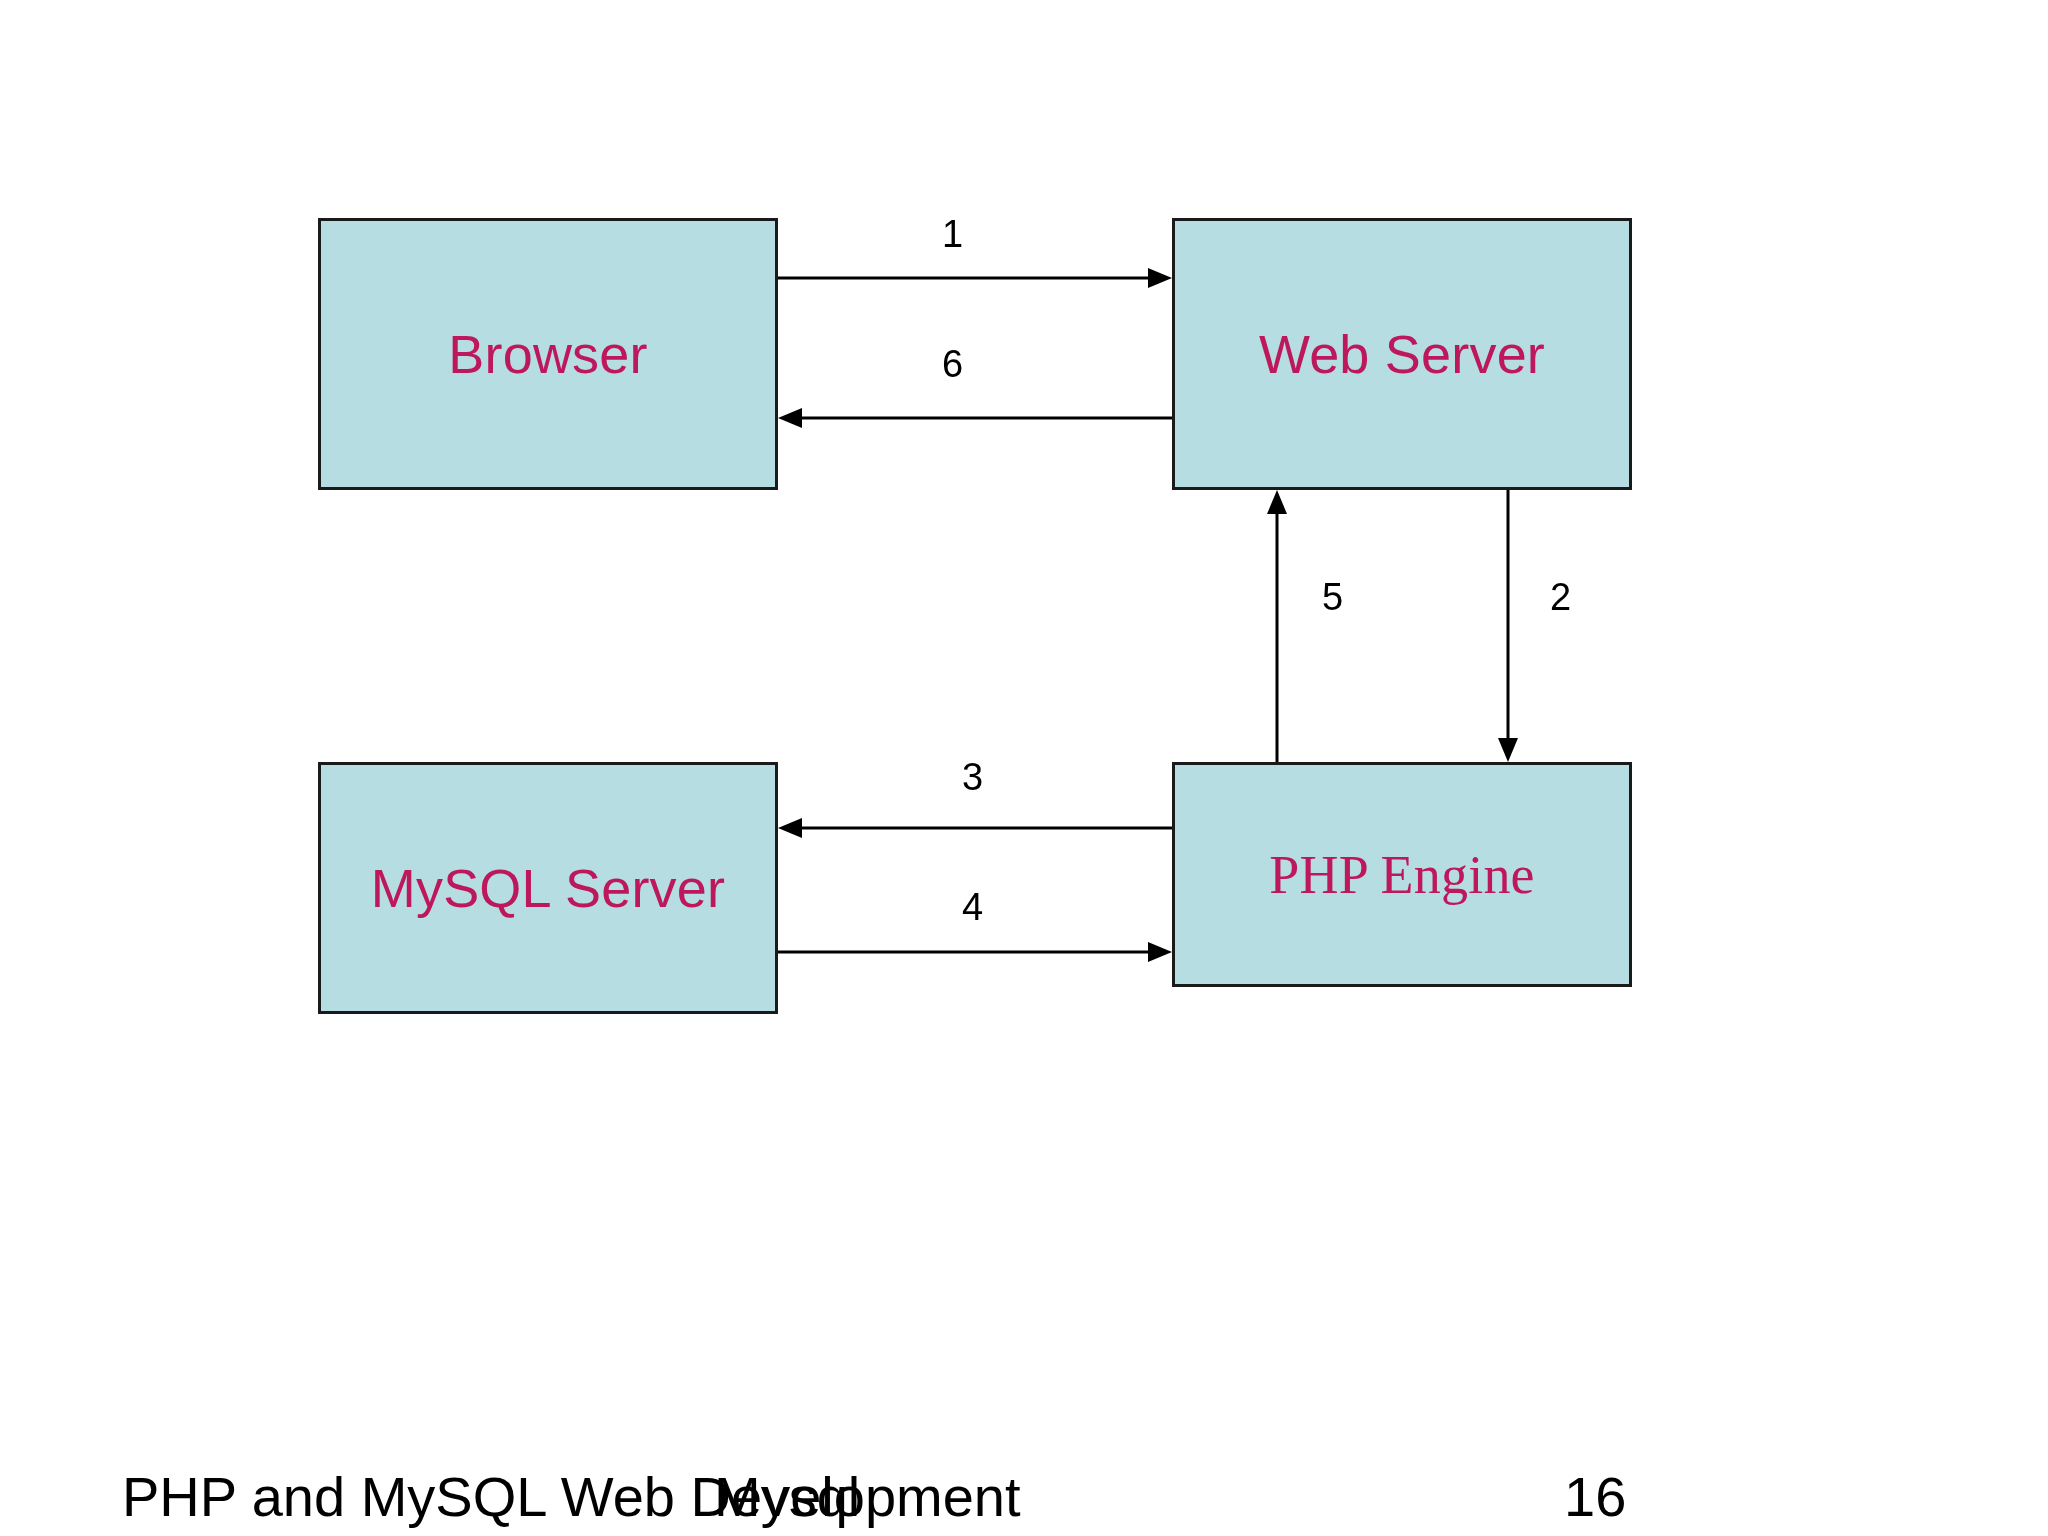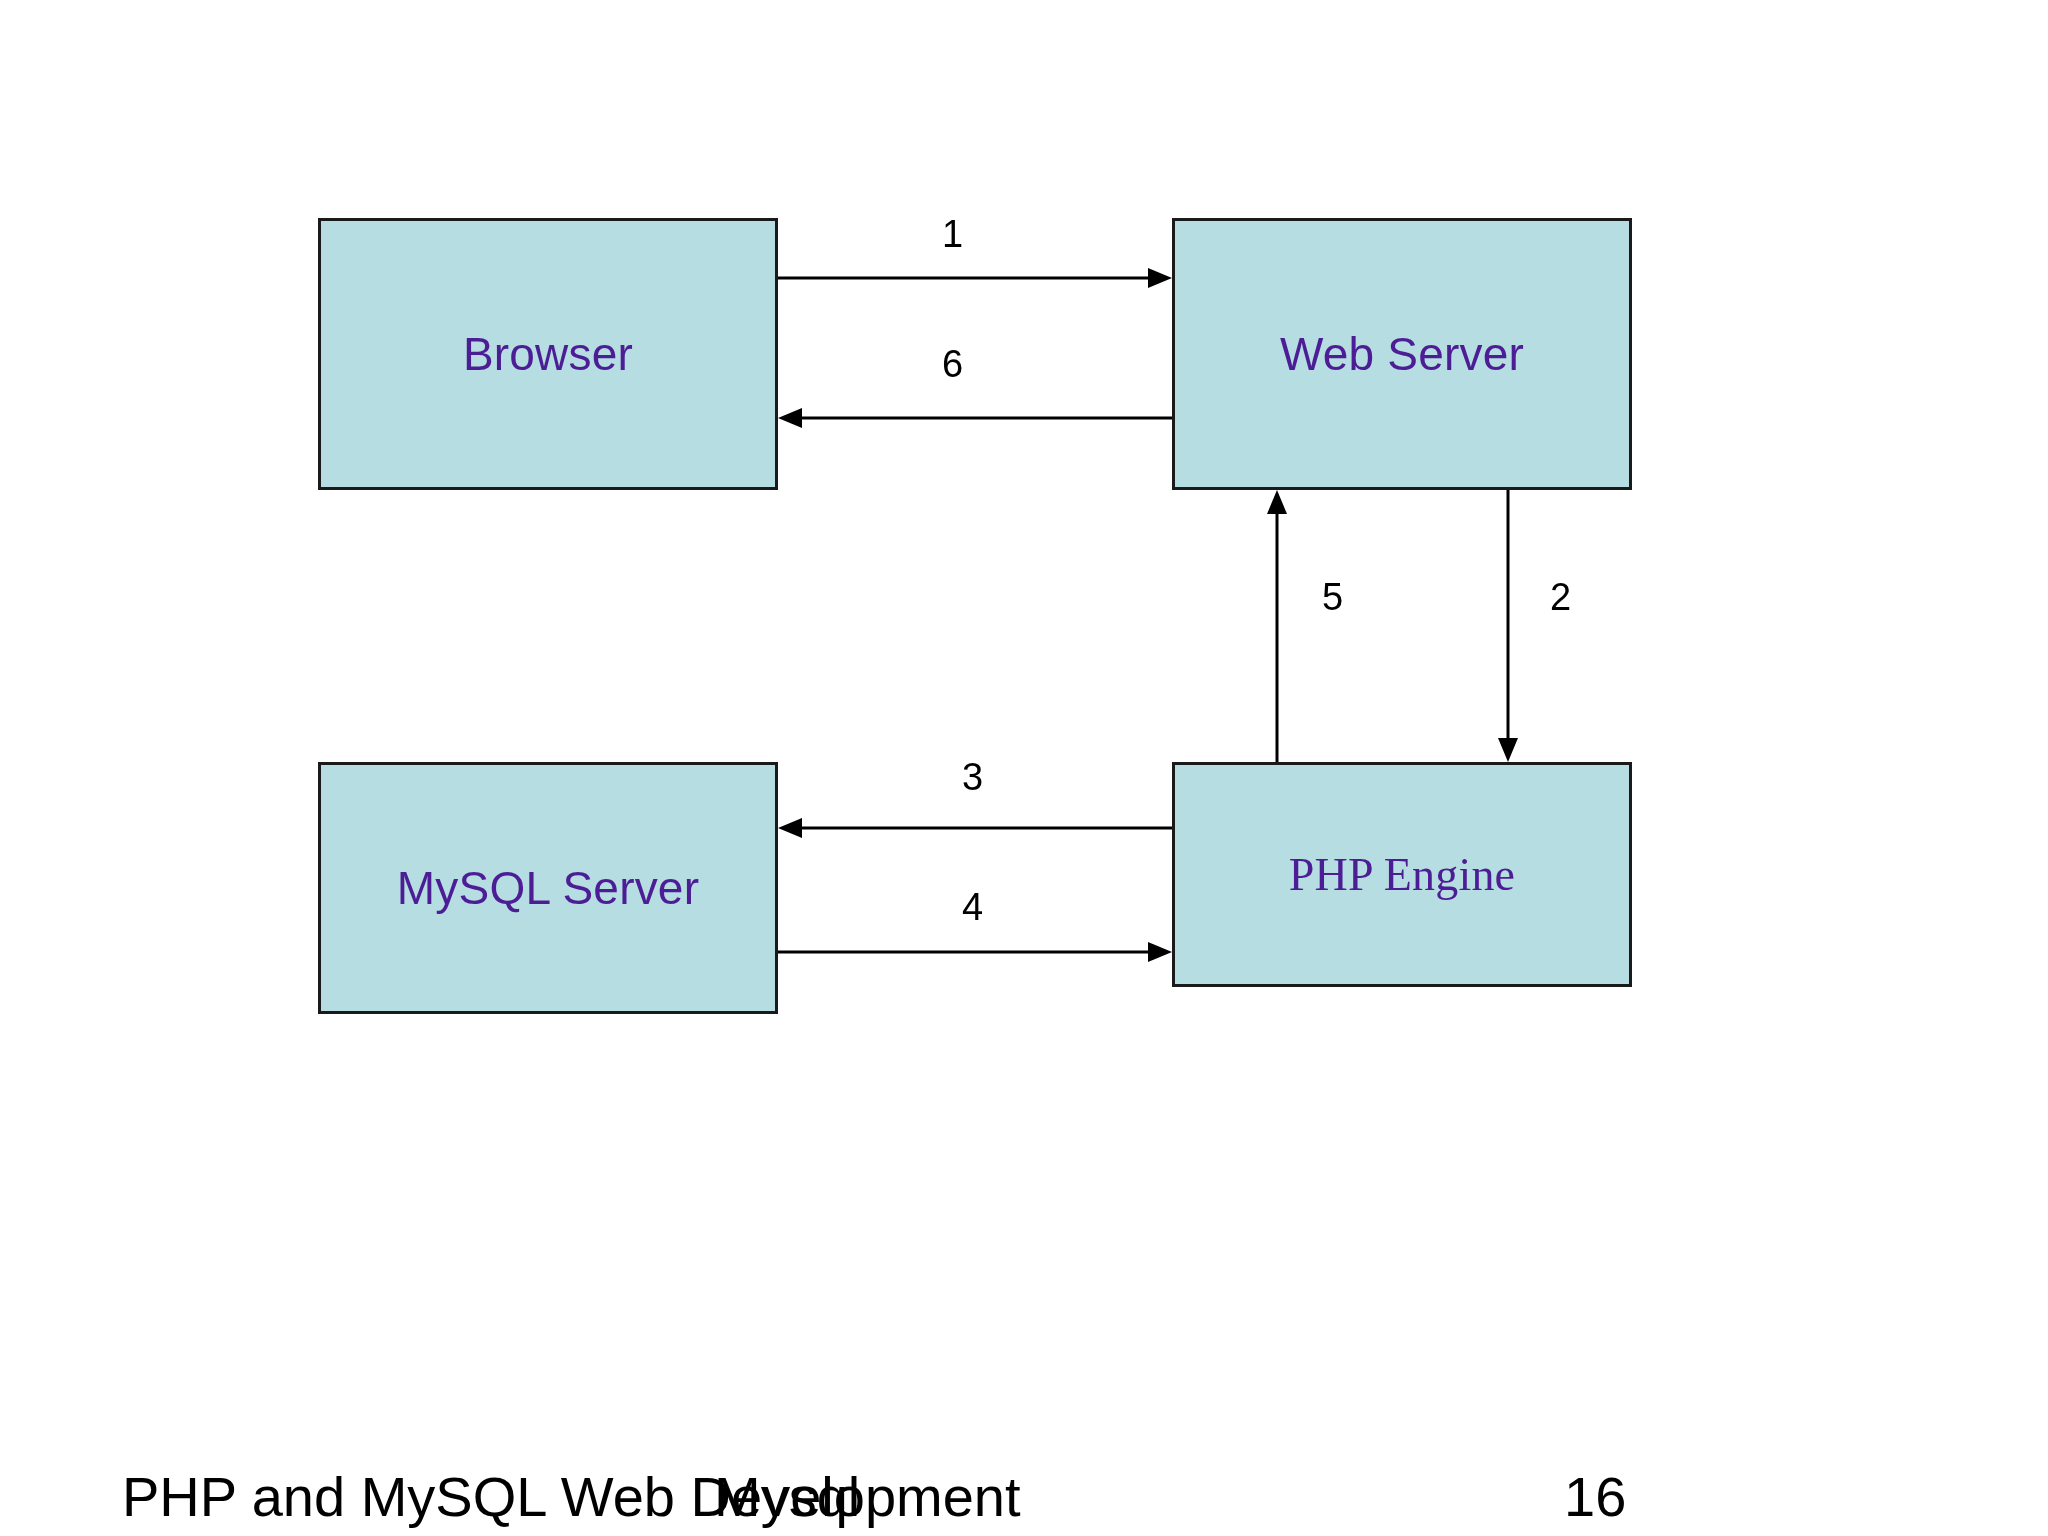--- a/index.html
+++ b/index.html
@@ -28,22 +28,22 @@
   .node {
     position: absolute;
     box-sizing: border-box;
     background: #b6dee2;
     border: 3px solid #1a1a1a;
     display: flex;
     align-items: center;
     justify-content: center;
   }
   .node-label {
-    font-size: 46px;
-    color: #4c1d95;
+    font-size: 54px;
+    color: #be185d;
     letter-spacing: 0.2px;
     white-space: nowrap;
     font-weight: 400;
   }
 
   #node-browser   { left: 318px;  top: 218px;  width: 460px; height: 272px; }
   #node-webserver { left: 1172px; top: 218px;  width: 460px; height: 272px; }
   #node-mysql     { left: 318px;  top: 762px;  width: 460px; height: 252px; }
   #node-php       { left: 1172px; top: 762px;  width: 460px; height: 225px; font-family: Liberation Serif, serif; }
 

